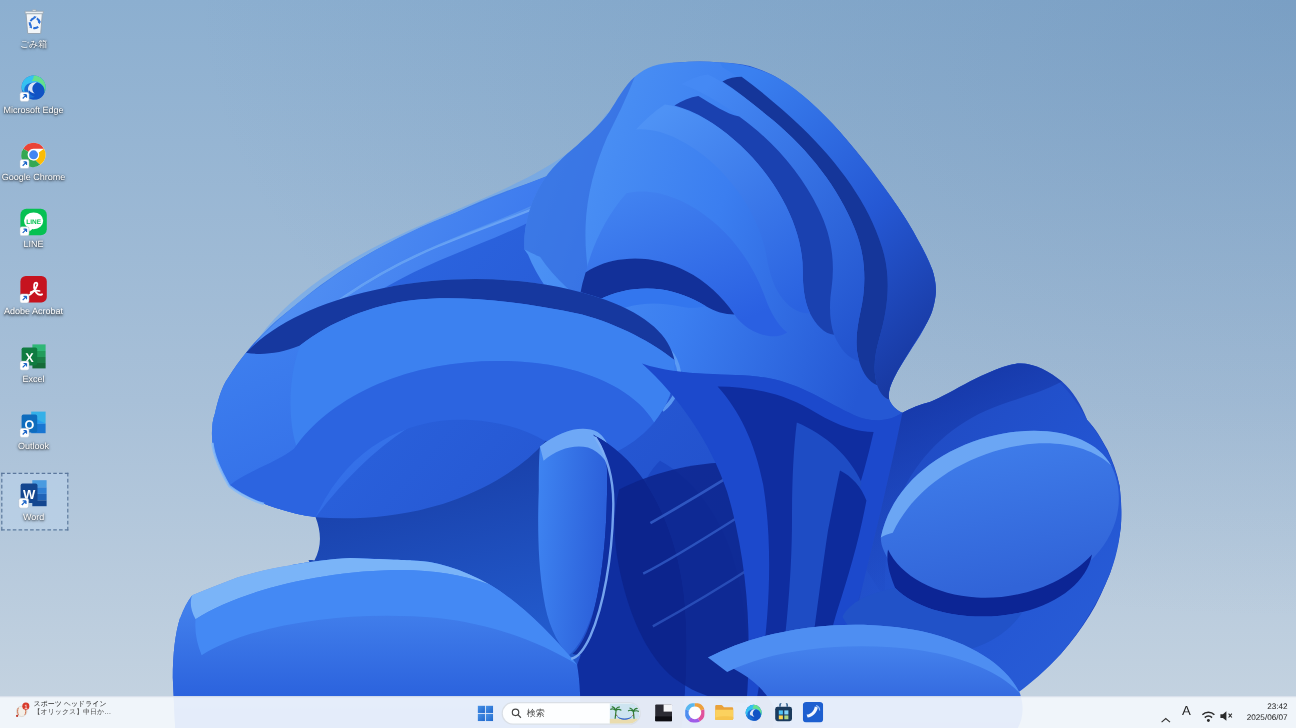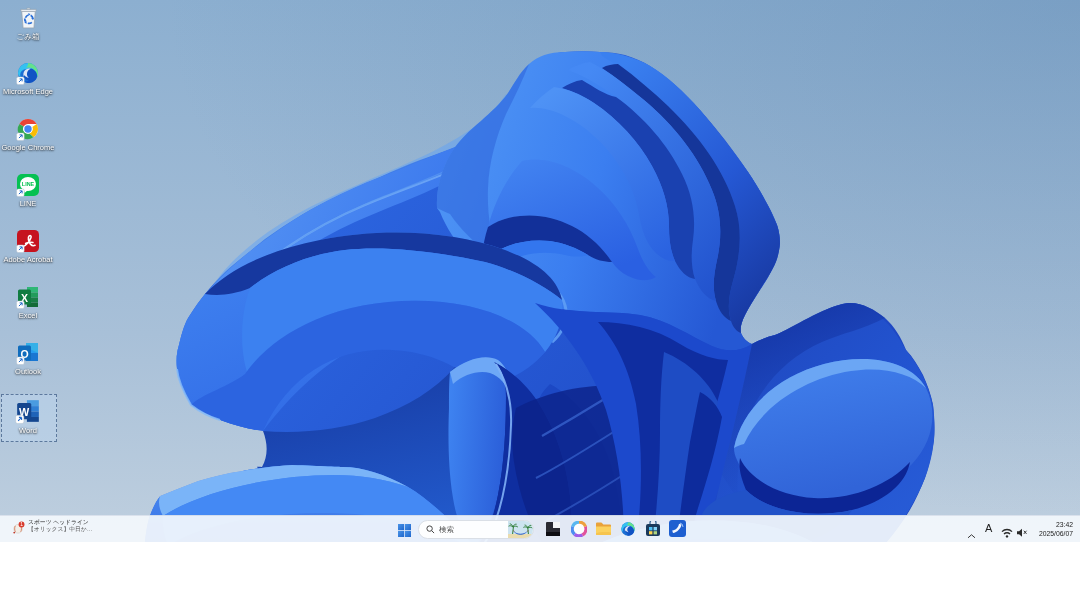--- a/index.html
+++ b/index.html
@@ -1,15 +1,15 @@
 <!DOCTYPE html>
 <html><head><meta charset="utf-8">
 <style>
 html,body{margin:0;padding:0;width:1080px;height:607px;overflow:hidden;font-family:"Liberation Sans",sans-serif;}
-#desk{position:relative;width:1080px;height:542px;overflow:hidden;}
+#desk{position:relative;width:1080px;height:607px;overflow:hidden;}
 #wall{position:absolute;left:0;top:0;}
 #taskbar{position:absolute;left:0;bottom:0;width:1080px;height:27px;background:rgba(243,247,252,0.93);border-top:1px solid rgba(120,140,170,0.18);box-sizing:border-box;padding-left:44px;}
 .icn{position:absolute;width:60px;text-align:center;}
 .icn .lbl{margin-top:2px;font-size:7.5px;line-height:9px;color:#fff;text-shadow:0 1px 2px rgba(0,0,0,0.75),0 0 2px rgba(0,0,0,0.5);}
 .icn svg{display:block;margin:0 auto;}
 </style></head>
 <body>
 <div id="desk">
 <svg id="wall" width="1080" height="607" viewBox="0 0 1080 607">
 <defs>

